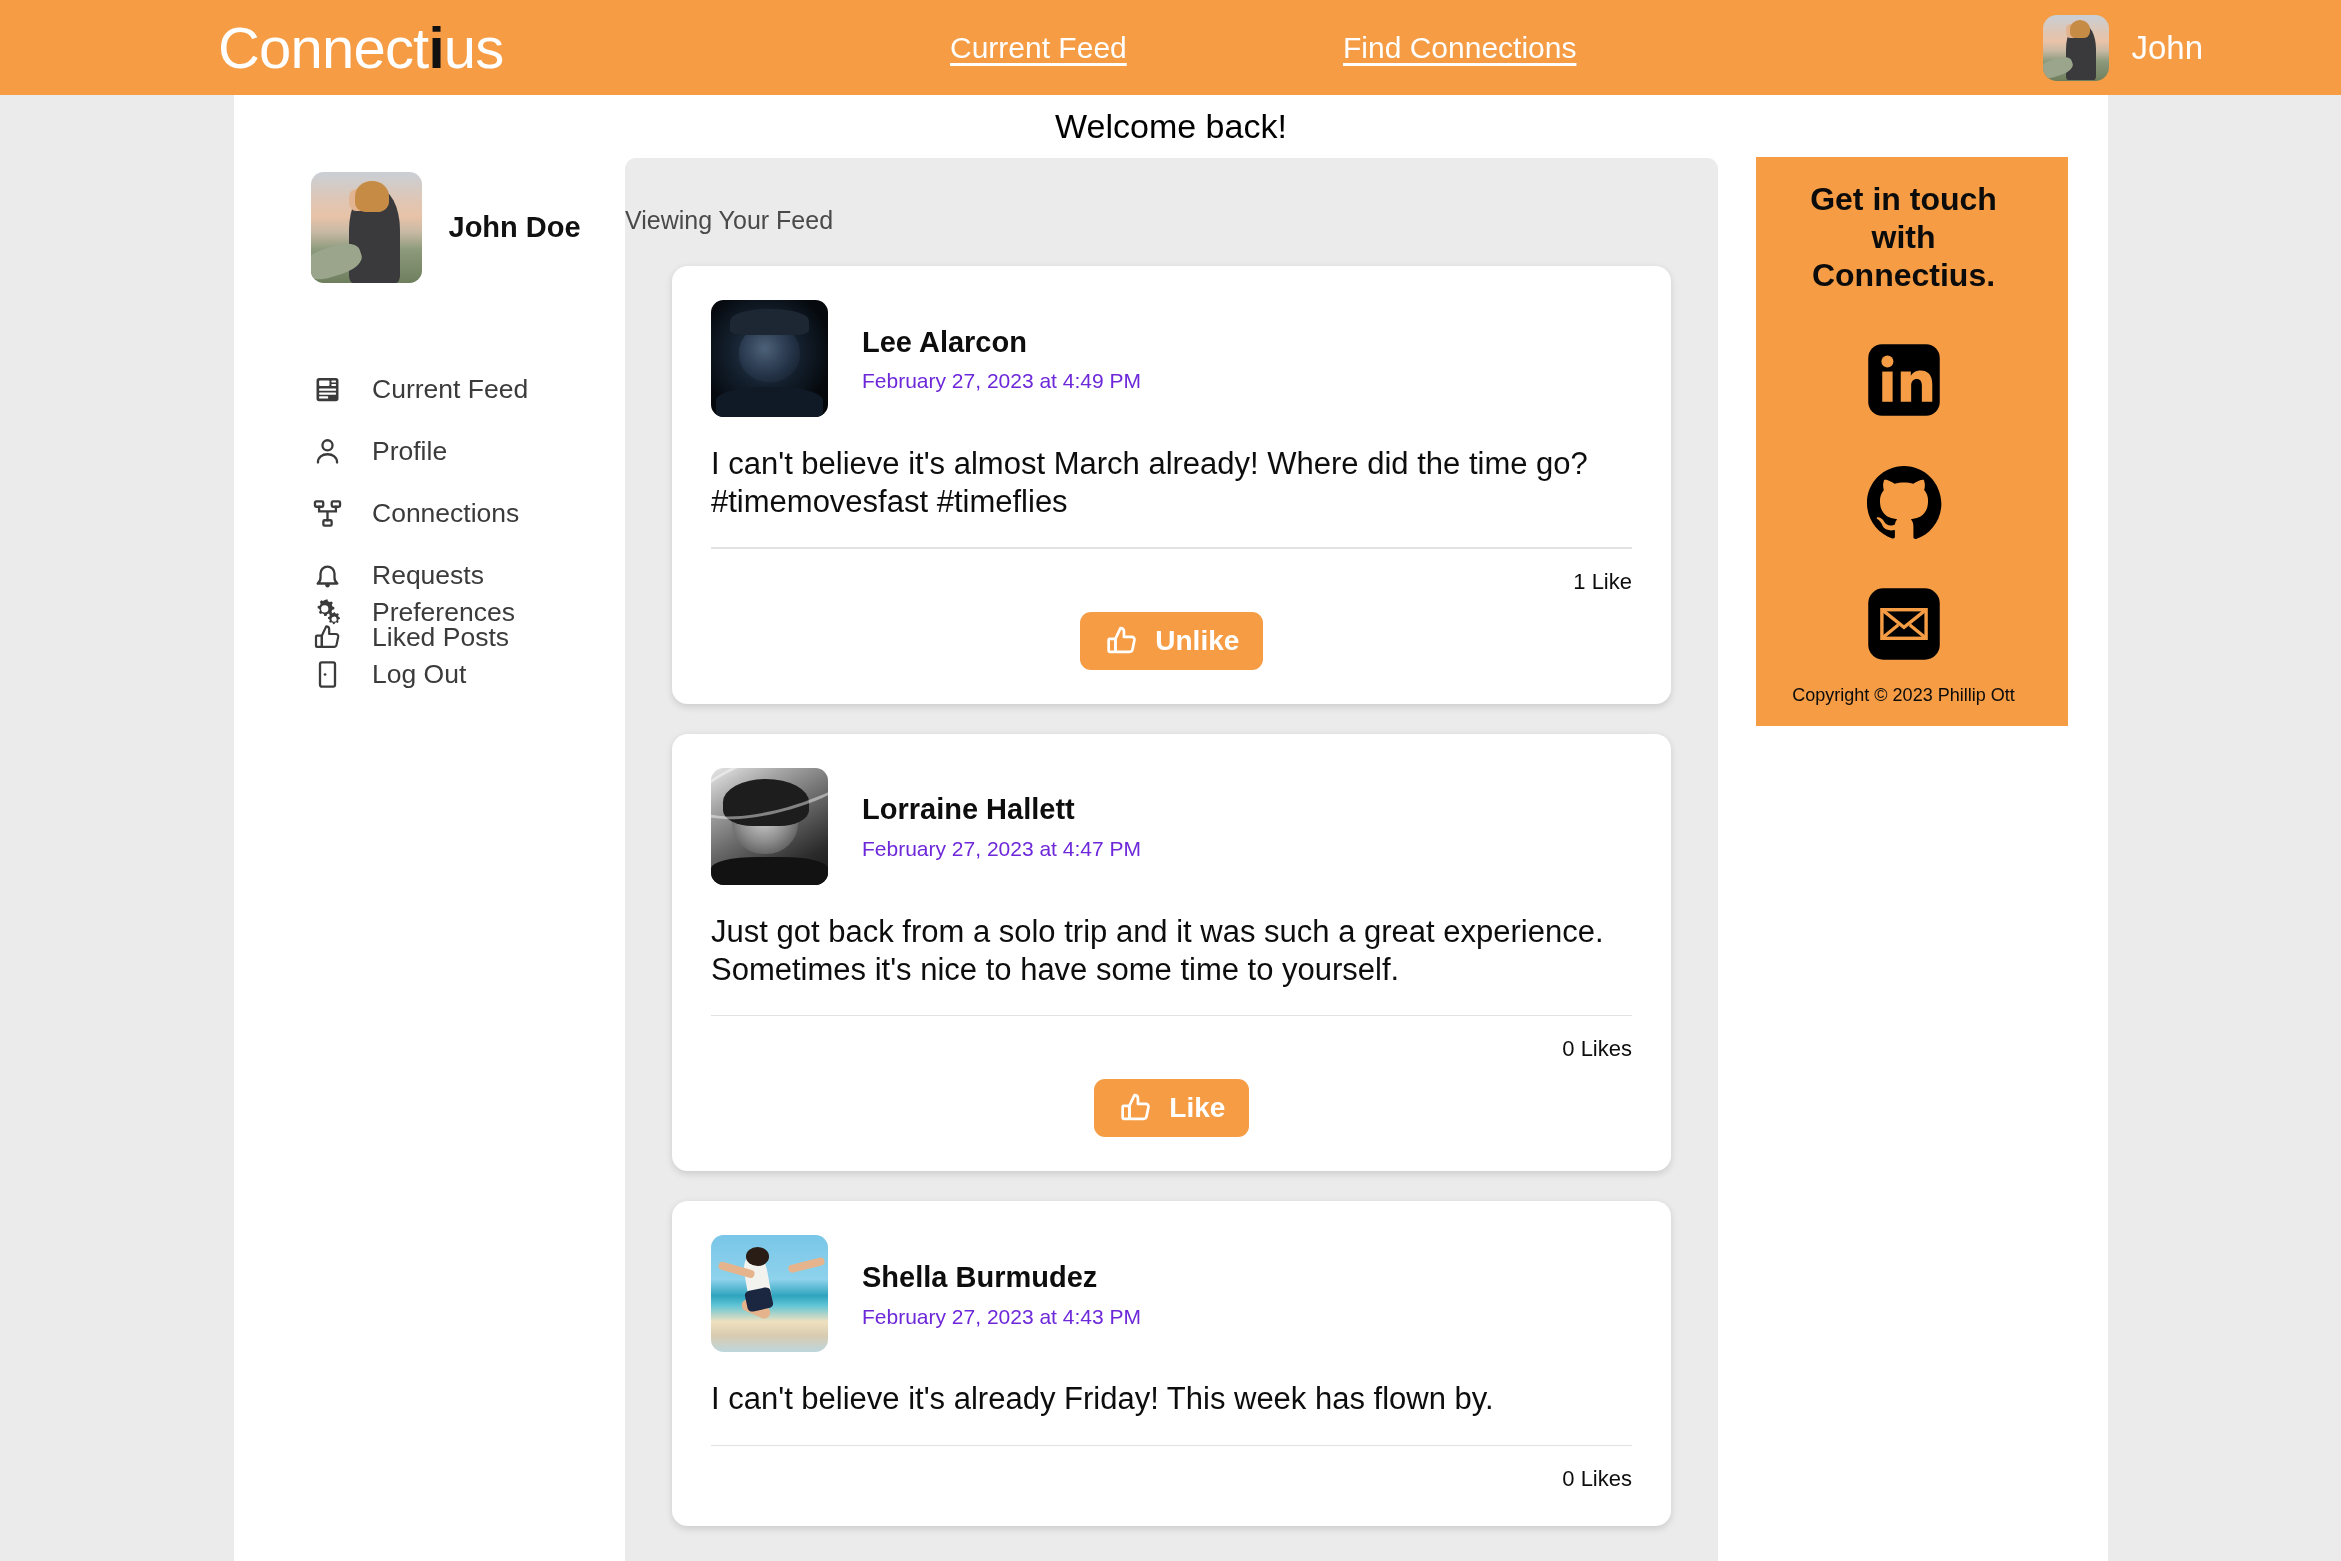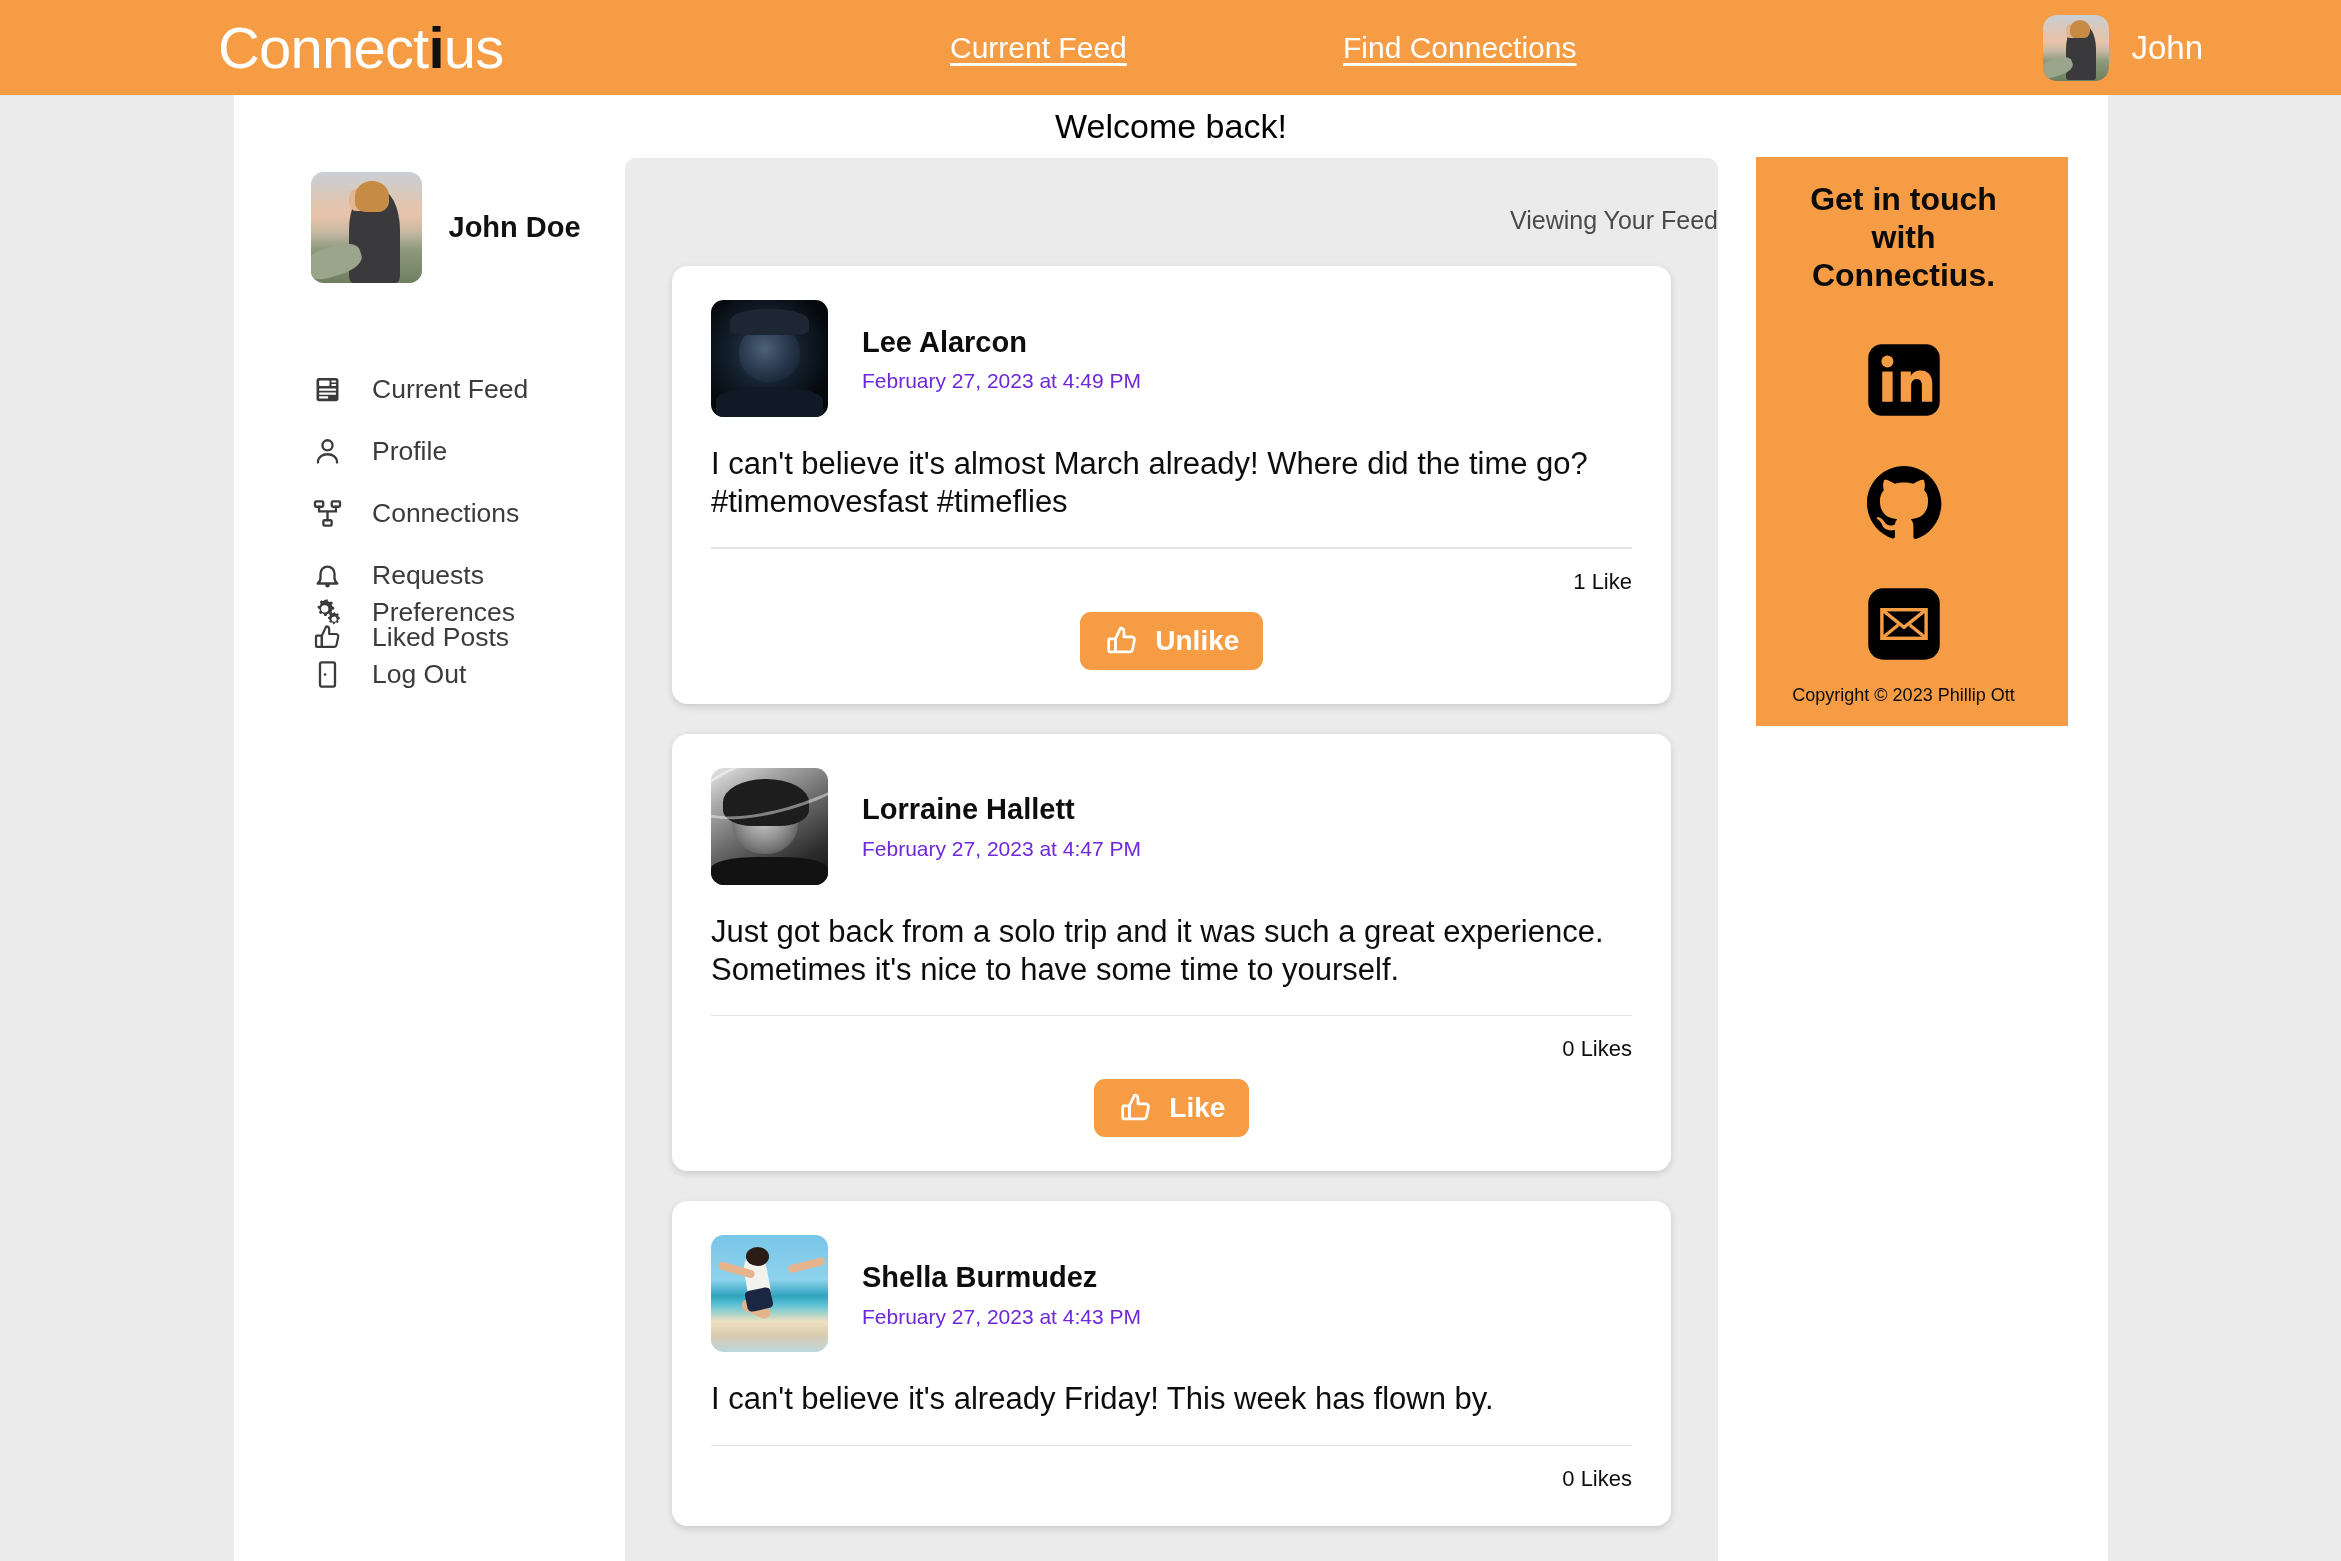--- a/index.html
+++ b/index.html
@@ -236,21 +236,21 @@
   #feed {
     position: absolute;
     left: 625px; top: 158px;
     width: 1093px;
     height: 1404px;
     background: #ebebeb;
     border-radius: 11px 11px 0 0;
     overflow: hidden;
   }
   #feed-heading {
-    text-align: right;
+    text-align: left;
     font-size: 25px;
     color: #4a4a4a;
     padding-top: 48px;
   }
   #post-list { padding: 31px 0 0 0; }
 
   .post-card {
     position: relative;
     width: 999px;
     margin: 0 auto 30px auto;

